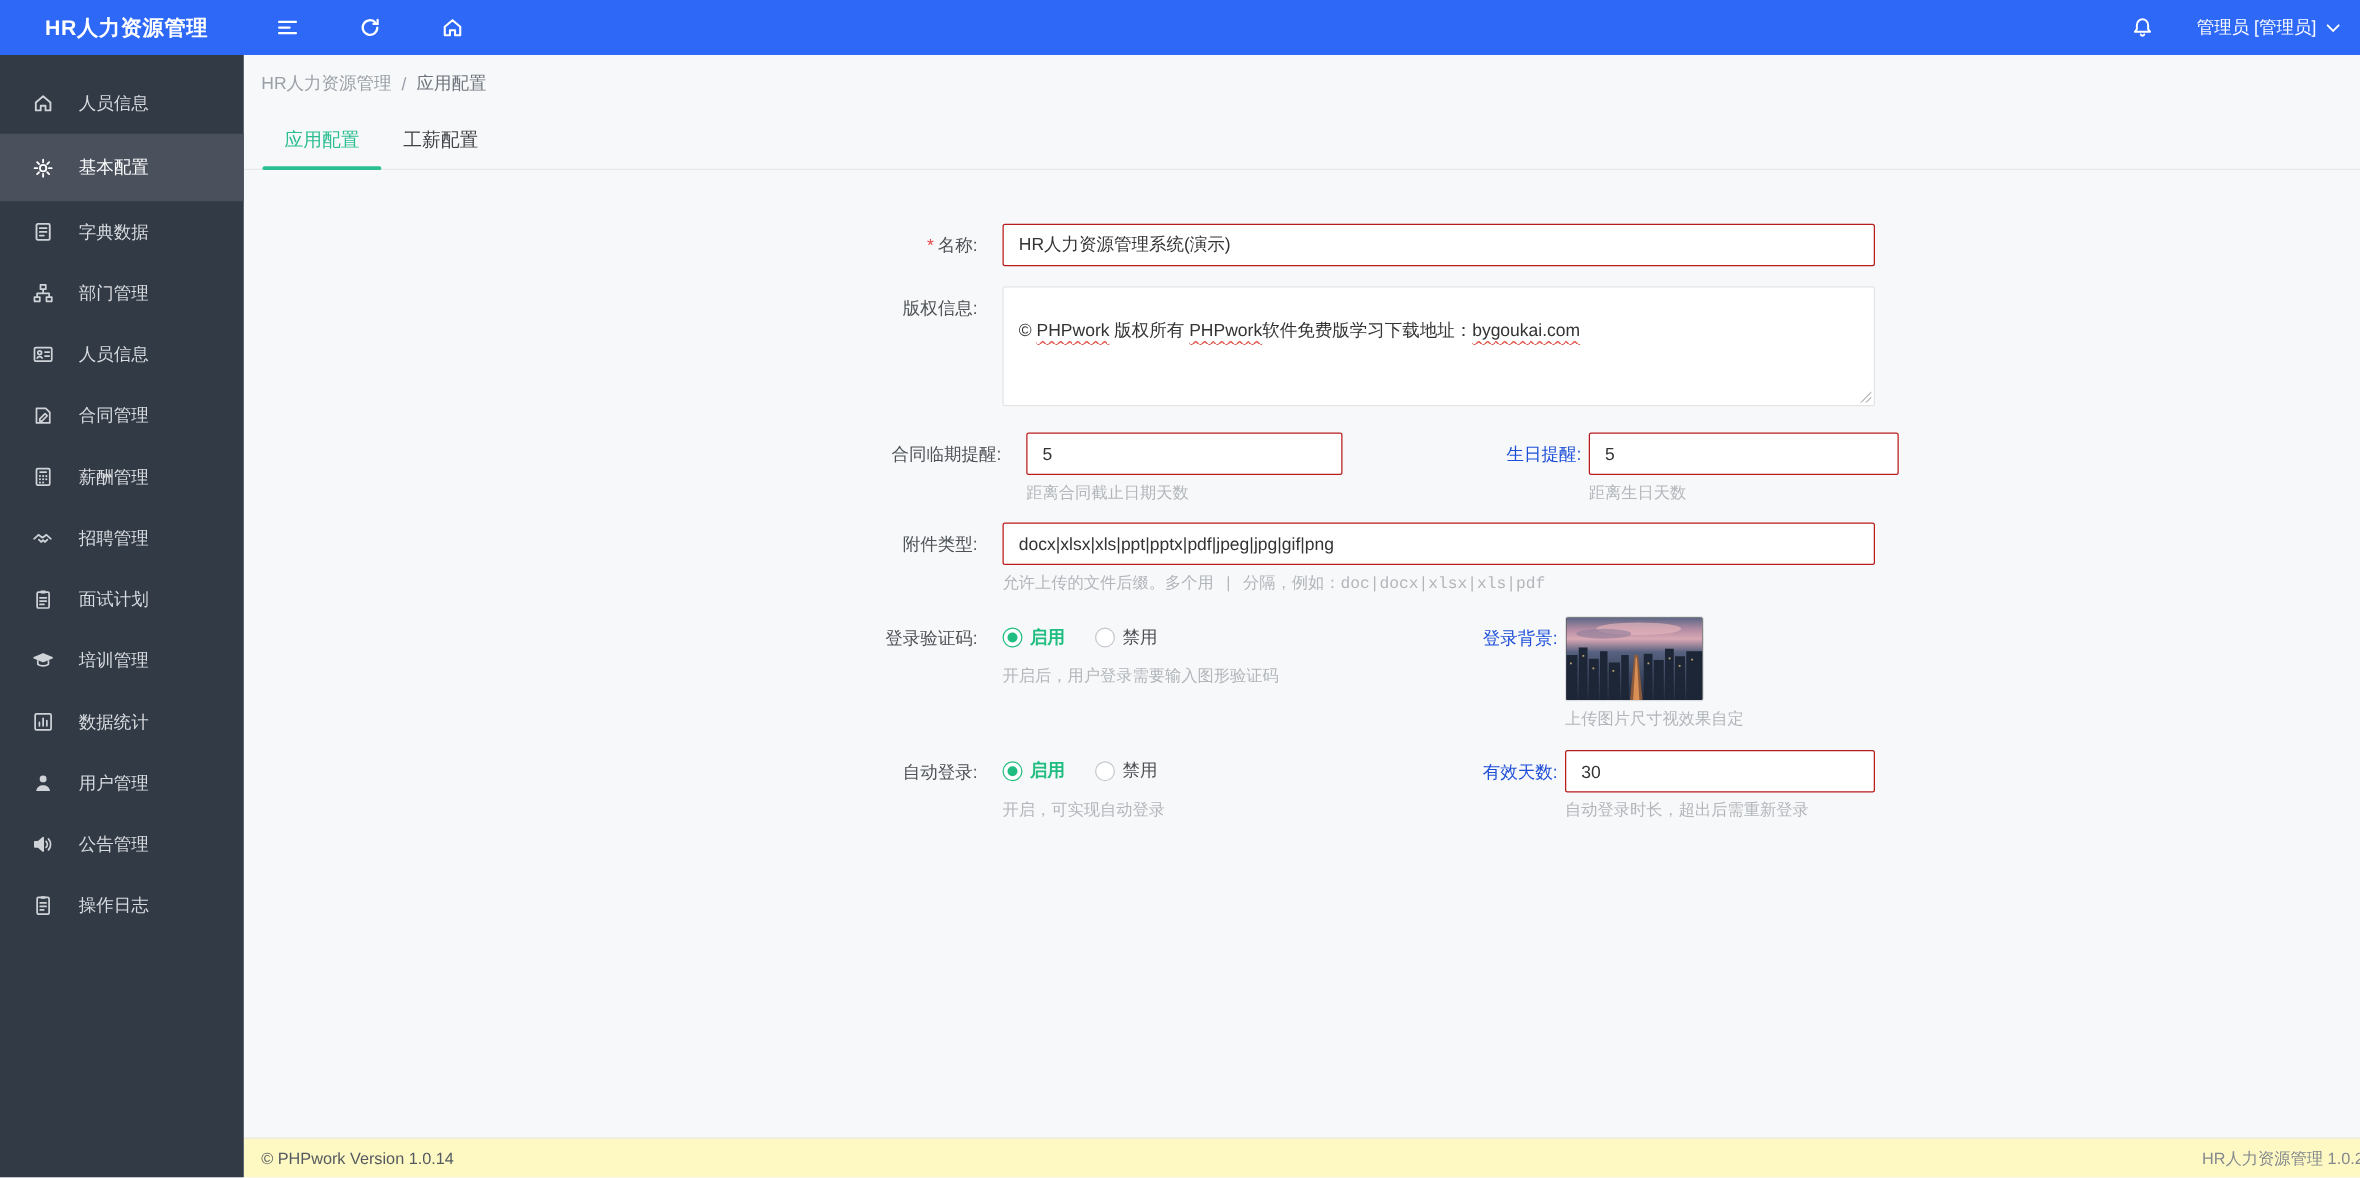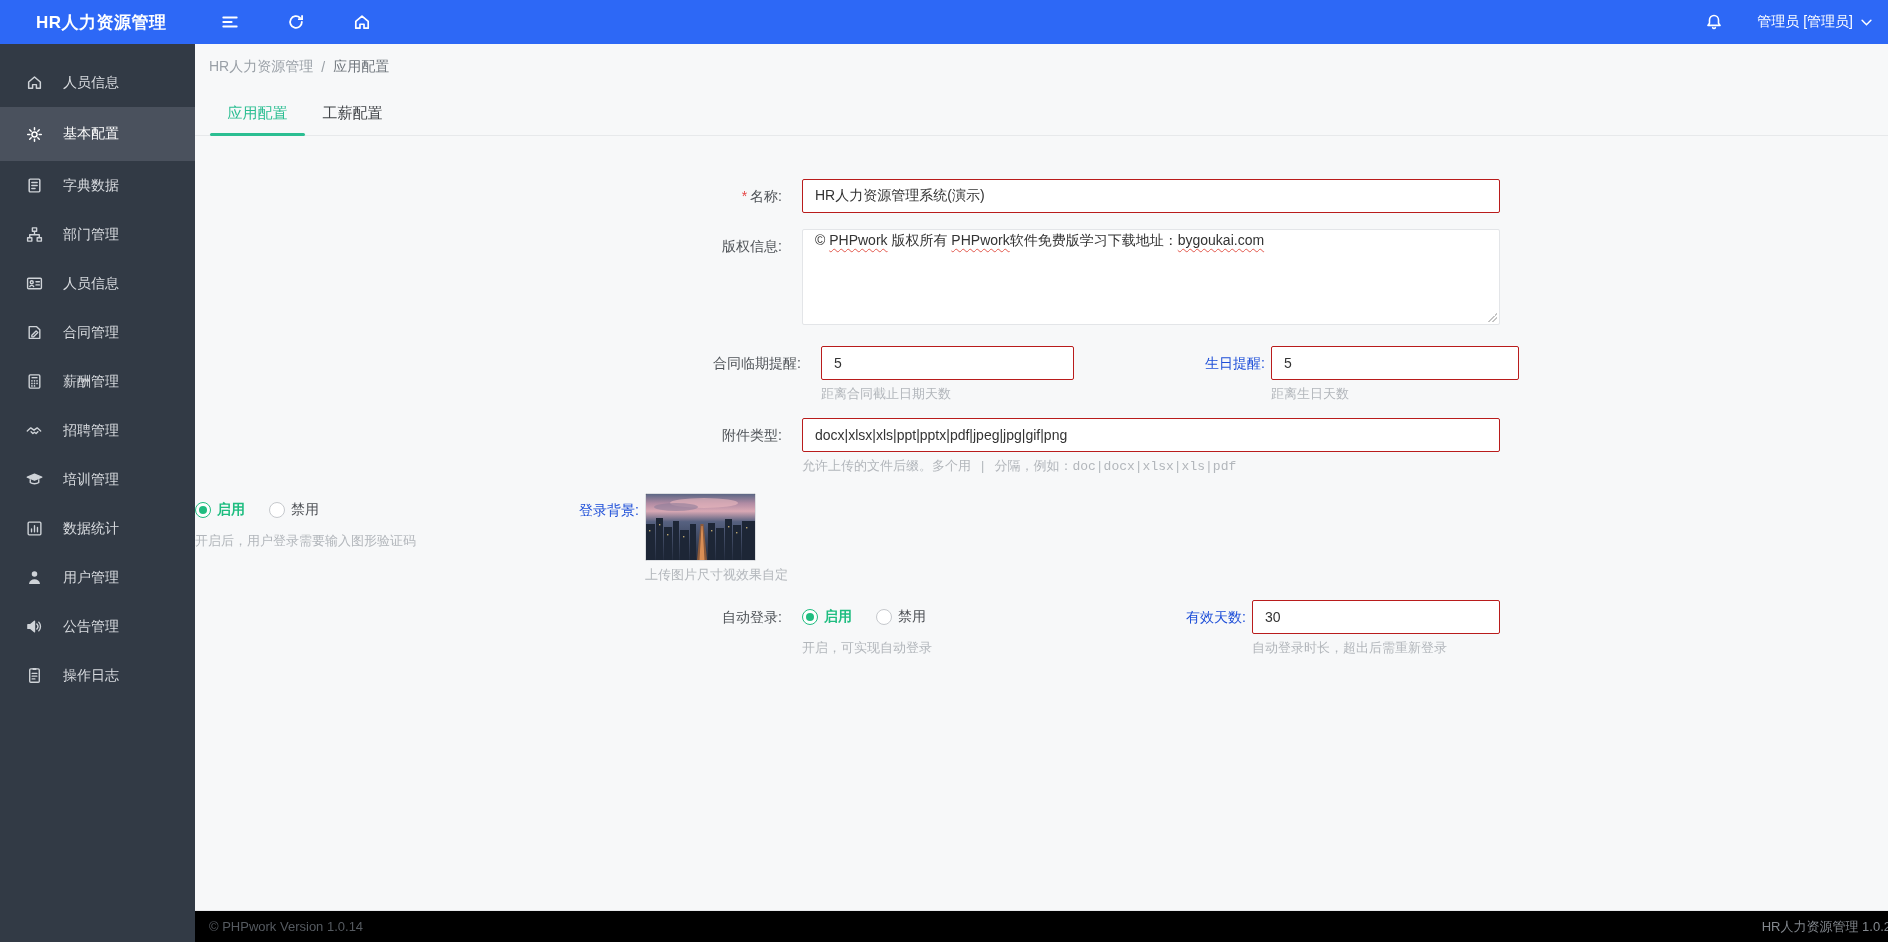--- a/index.html
+++ b/index.html
@@ -45,21 +45,21 @@
   
   .content { flex:1; padding-top:43px; overflow:hidden; }
   .frow { display:flex; align-items:flex-start; }
   .lbl { width:607px; padding-right:20px; text-align:right; font-size:14px; color:#4e5257;
     line-height:34px; flex:none; white-space:nowrap; }
   .req { color:#e54545; margin-right:3px; font-size:14px; }
   .fld { width:698px; flex:none; }
   .tbox { width:100%; height:34px; background:#fff; border:1px solid #b91c1c; border-radius:2px;
     padding:0 12px; font-size:14px; color:#333; font-family:inherit; outline:none; }
   .areabox { position:relative; width:100%; height:96px; background:#fff; border:1px solid #e3e5e8;
-    border-radius:2px; padding:0 12px; font-size:14px; color:#333; line-height:20px; }
+    border-radius:2px; padding:24px 12px; font-size:14px; color:#333; line-height:20px; }
   .rz { position:absolute; right:2px; bottom:2px; width:10px; height:10px;
     background:linear-gradient(135deg, transparent 0 55%, #c4c4c4 55% 63%, transparent 63% 75%, #c4c4c4 75% 83%, transparent 83%); }
   .squiggle { text-decoration-line:underline; text-decoration-style:wavy;
     text-decoration-color:#e2574c; text-decoration-thickness:1px; text-underline-offset:3px; }
   .hint { margin-top:6px; font-size:13px; color:#b2b6bb; line-height:18px;font-family:Liberation Mono, monospace; }
   .twocol { display:flex; width:698px; }
   .sub-left { width:253px; flex:none; }
   .sub-left .tbox { width:253px; }
   .sub-right { margin-left:auto; display:flex; align-items:flex-start; }
   .r-lbl { font-size:14px; color:#1d4ed8; line-height:34px; margin-right:6px; white-space:nowrap; }
@@ -75,21 +75,21 @@
   .radio.checked { border-color:#1fbd80; }
   .radio.checked::after { content:""; position:absolute; left:3px; top:3px; width:8px; height:8px;
     border-radius:50%; background:#1fbd80; }
   .radio-label { font-size:14px; color:#4c4f54; margin-right:18px; cursor:pointer; }
   .radio-label.on { color:#1fbd80;font-weight:bold; }
 
   .thumb { width:111px; height:68px; border:1px solid #dcdee1; border-radius:2px; overflow:hidden;
     cursor:pointer; background:#222; }
 
   
-  .footer { height:32px; border-top:1px solid #e7e8ea; background:#000000;
+  .footer { height:32px; border-top:1px solid #e7e8ea; background:#fef9c3;
     display:flex; align-items:center; justify-content:space-between;
     padding-left:14px; font-size:13px; color:#555a60; }
   .footer-right { color:#83888e; margin-right:-3px; white-space:nowrap; }
 </style>
 </head>
 <body>
 
 <div class="topbar">
   <div class="brand">HR人力资源管理</div>
   <div class="topbar-icons">
@@ -216,20 +216,30 @@
   <div class="side-item">
     <span class="s-icon">
       <svg viewBox="0 0 16 16" width="17" height="17" fill="none" stroke="currentColor" stroke-width="1.3" stroke-linejoin="round" stroke-linecap="round">
           <path d="M1.2 8.5l3.3-3 3 2.2 3-2.2 3.3 3"></path>
           <path d="M4.8 9.2l1.7 1.7 1.5-1.3 1.5 1.3 1.7-1.7"></path>
         </svg>
     </span>
     <span>招聘管理</span>
   </div>
 
+  <div class="side-item">
+    <span class="s-icon">
+      <svg viewBox="0 0 16 16" width="17" height="17" fill="none" stroke="currentColor" stroke-width="1.3" stroke-linecap="round">
+          <rect x="3.5" y="2.5" width="9" height="12" rx="1"></rect>
+          <rect x="6" y="1.3" width="4" height="2.2" rx=".5" fill="currentColor" stroke="none"></rect>
+          <path d="M5.6 6.8h4.8M5.6 9.3h4.8M5.6 11.8h3"></path>
+        </svg>
+    </span>
+    <span>面试计划</span>
+  </div>
 
   <div class="side-item">
     <span class="s-icon">
       <svg viewBox="0 0 16 16" width="17" height="17" fill="none" stroke="currentColor" stroke-width="1.3" stroke-linejoin="round">
           <path d="M1.2 5.8 8 3l6.8 2.8L8 8.6z" fill="currentColor"></path>
           <path d="M4 7.8v3c2 1.6 6 1.6 8 0v-3"></path>
         </svg>
     </span>
     <span>培训管理</span>
   </div>
@@ -328,20 +338,21 @@
 
     <div class="frow mt14">
       <div class="lbl">附件类型:</div>
       <div class="fld">
         <input class="tbox" type="text" value="docx|xlsx|xls|ppt|pptx|pdf|jpeg|jpg|gif|png" style="">
         <div class="hint">允许上传的文件后缀。多个用 | 分隔，例如：doc|docx|xlsx|xls|pdf</div>
       </div>
     </div>
 
     <div class="frow mt17">
+      <div class="lbl">登录验证码:</div>
       <div class="twocol">
         <div class="sub-left" style="width:320px">
           <div class="radio-line">
             <span class="radio checked"></span>
             <span class="radio-label on">启用</span>
             <span class="radio"></span>
             <span class="radio-label">禁用</span>
           </div>
           <div class="hint">开启后，用户登录需要输入图形验证码</div>
         </div>

